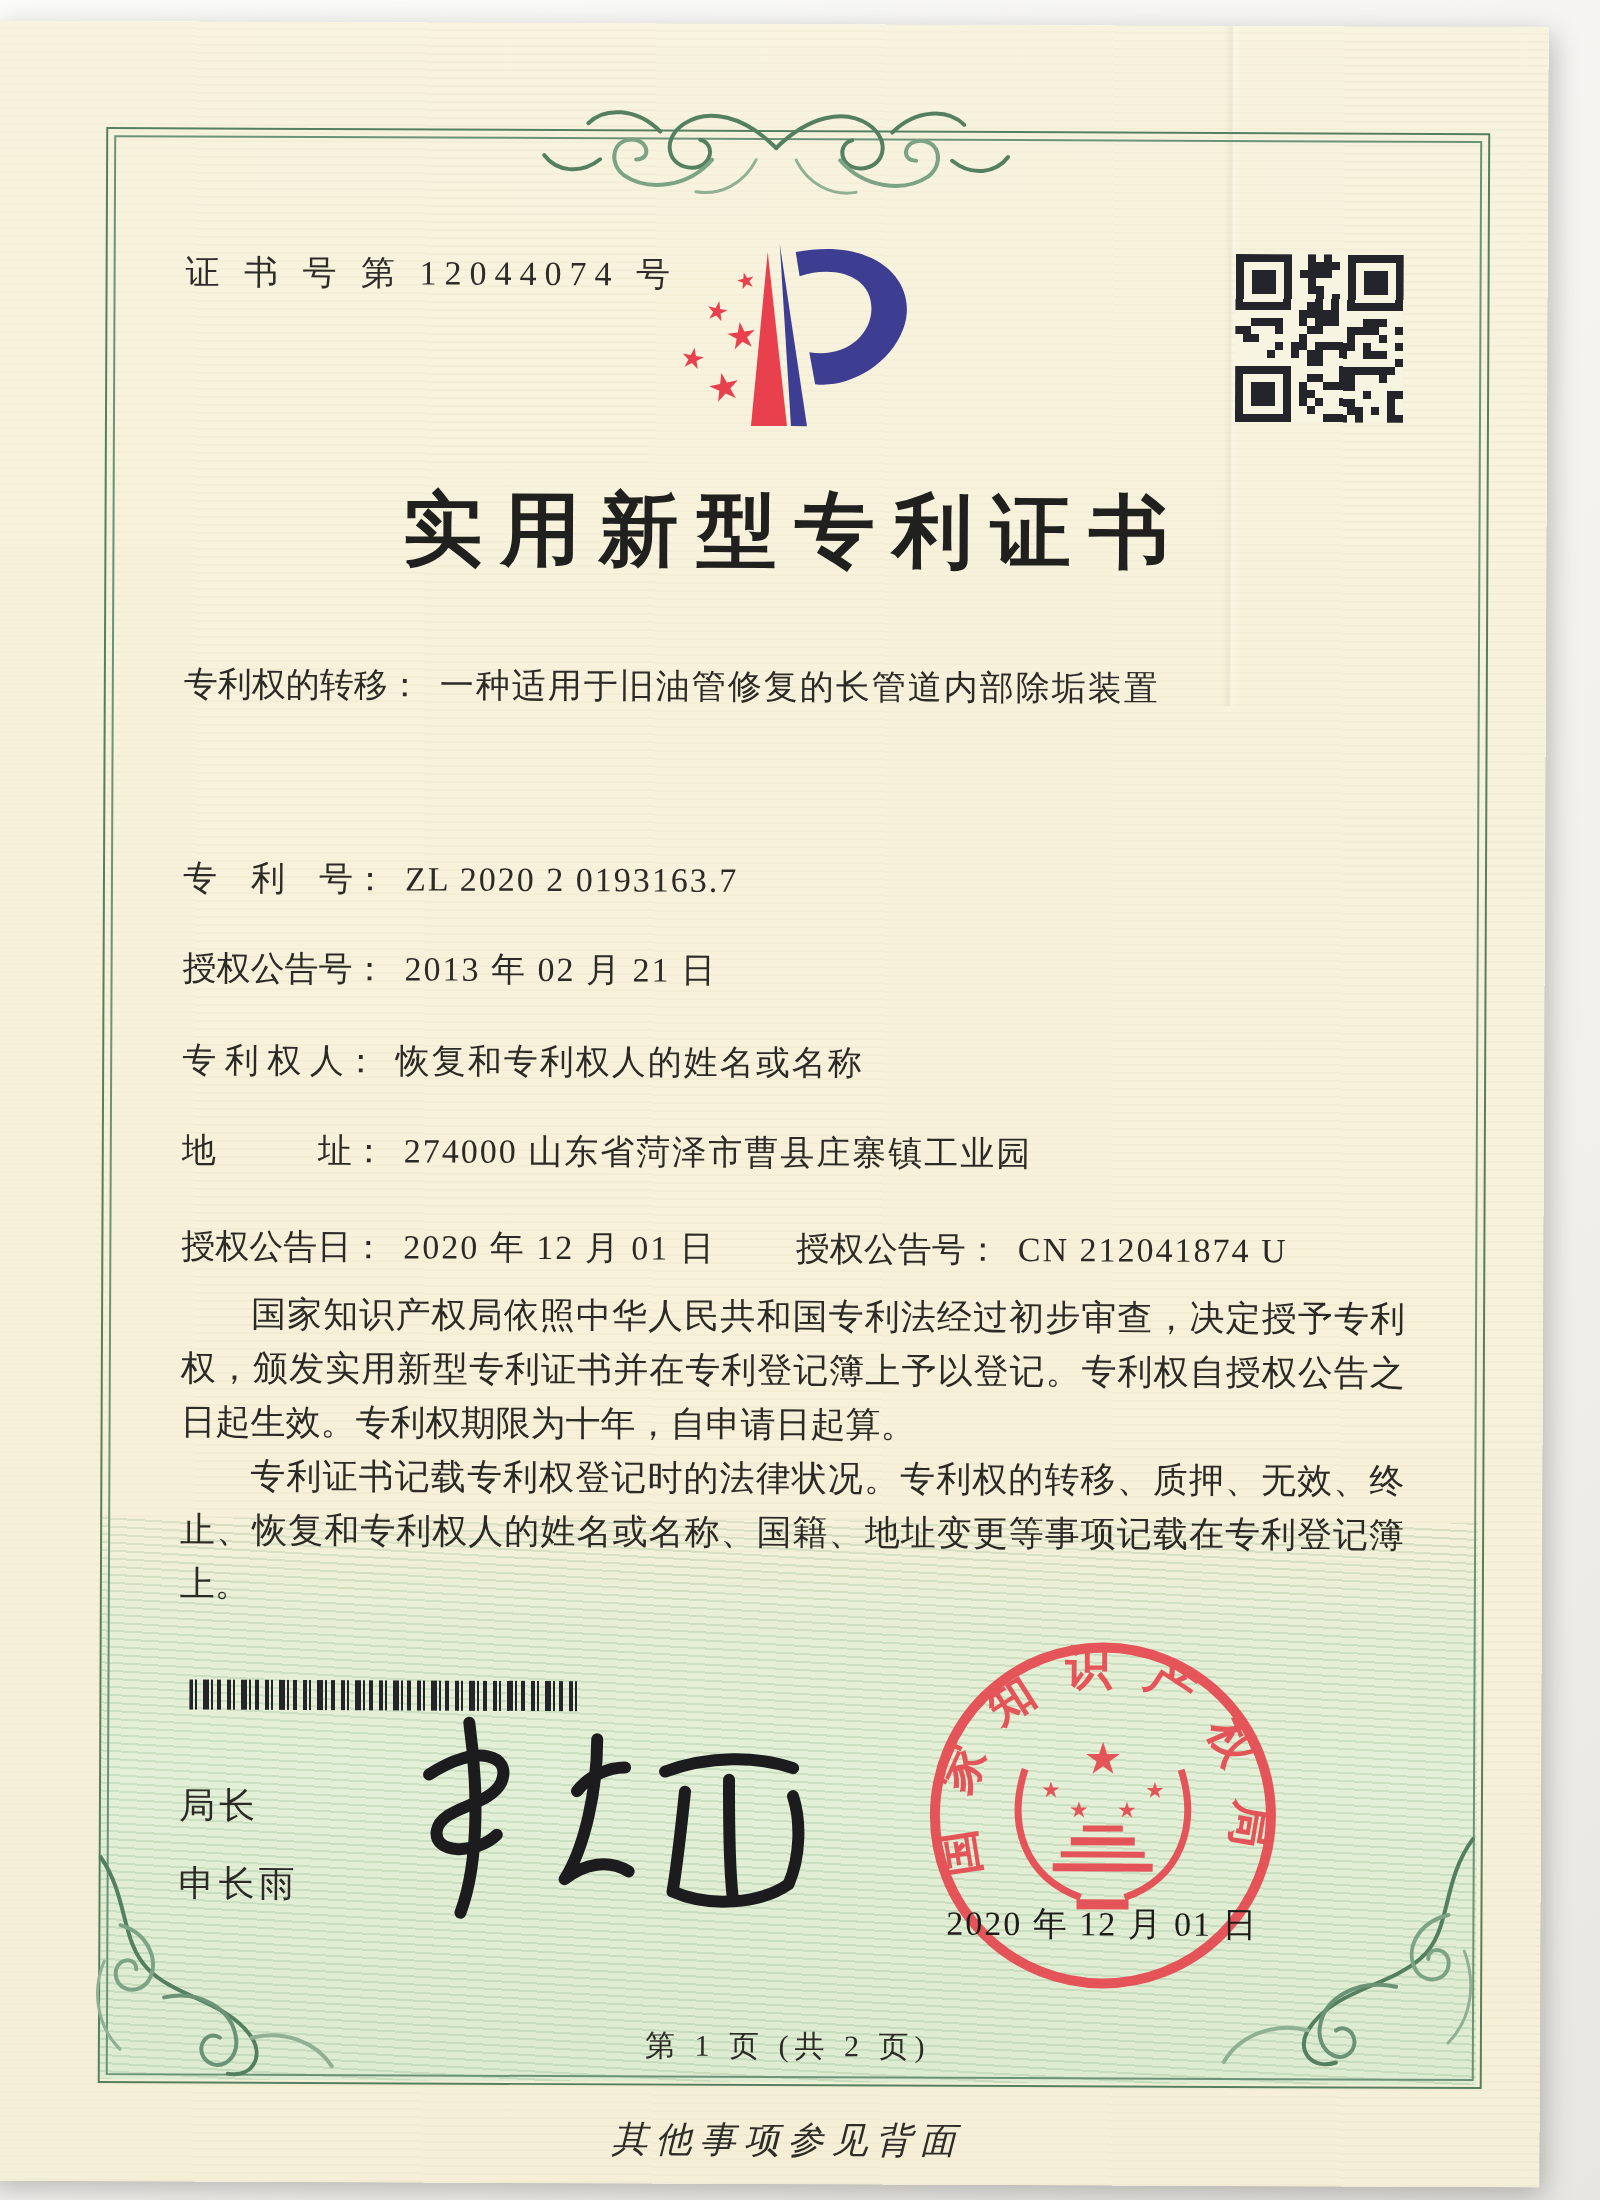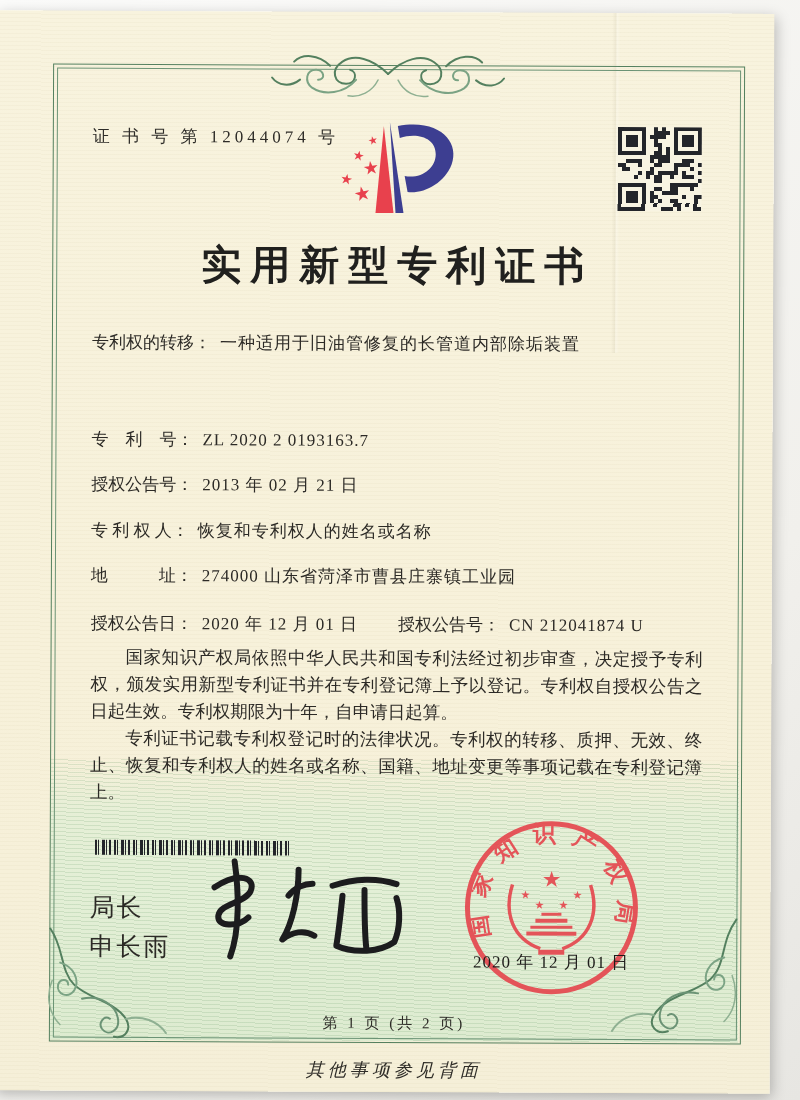--- a/index.html
+++ b/index.html
@@ -51,21 +51,21 @@
   .body-text p{margin:0;text-indent:2em;}
   
   .barcode{position:absolute;left:100px;top:829px;width:196px;height:15px;
     background:repeating-linear-gradient(90deg,
       #23252a 0 2px, rgba(0,0,0,0) 2px 3px,
       #23252a 3px 4px, rgba(0,0,0,0) 4px 7px,
       #23252a 7px 10px, rgba(0,0,0,0) 10px 11px,
       #23252a 11px 12px, rgba(0,0,0,0) 12px 14px,
       #23252a 14px 16px, rgba(0,0,0,0) 16px 19px);
   }
-  .signer{position:absolute;left:95px;font-size:25px;color:#2c2a26;letter-spacing:2px;}
+  .signer{position:absolute;left:95px;font-size:18px;color:#2c2a26;letter-spacing:2px;}
   .signer.t1{top:880px;}
   .signer.t2{top:919px;text-align:right;}
   .autograph{position:absolute;left:198px;top:840px;width:220px;height:115px;}
   
   .seal{position:absolute;left:468px;top:806px;width:178px;height:178px;}
   .seal svg{opacity:0.92;}
   .seal-date{position:absolute;left:468px;top:938px;width:178px;text-align:center;
     font-size:17px;color:#1d1c1a;letter-spacing:1px;}
   
   .page-info{position:absolute;left:55px;top:1002px;width:690px;text-align:center;

